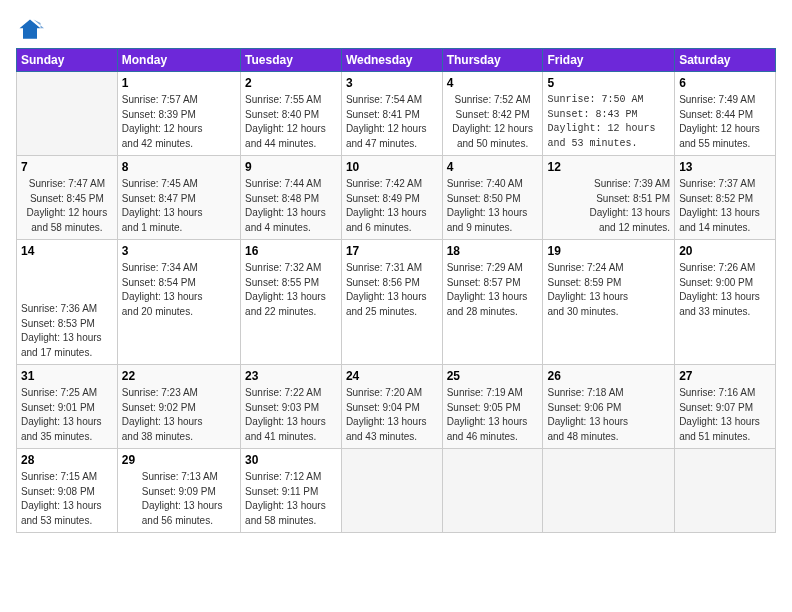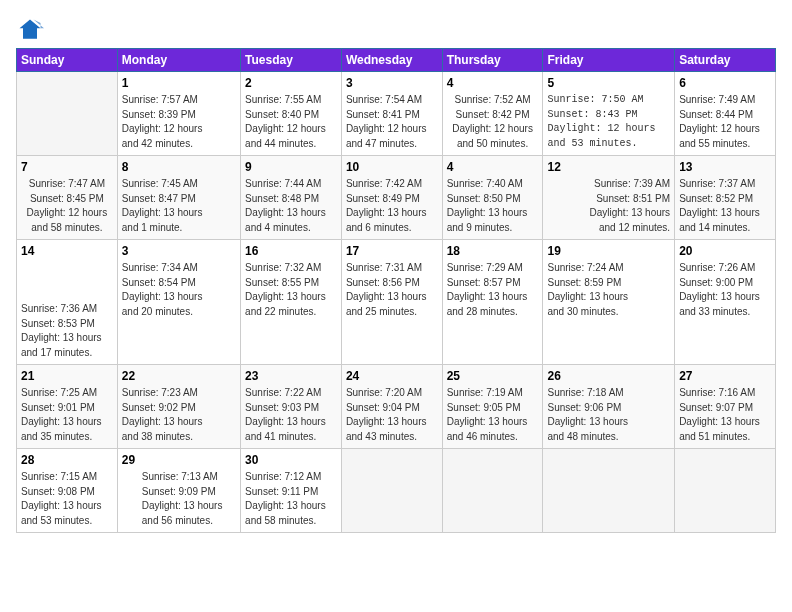--- a/index.html
+++ b/index.html
@@ -265,21 +265,21 @@
         <td>
           <div class="day-number">20</div>
           <div class="day-info" style="white-space: pre-line;">Sunrise: 7:26 AM
 Sunset: 9:00 PM
 Daylight: 13 hours
 and 33 minutes.</div>
         </td>
       </tr>
       <tr>
         <td>
-          <div class="day-number">21</div>
+          <div class="day-number">31</div>
           <div class="day-info" style="white-space: pre-line;">Sunrise: 7:25 AM
 Sunset: 9:01 PM
 Daylight: 13 hours
 and 35 minutes.</div>
         </td>
         <td>
           <div class="day-number">22</div>
           <div class="day-info" style="white-space: pre-line;">Sunrise: 7:23 AM
 Sunset: 9:02 PM
 Daylight: 13 hours

